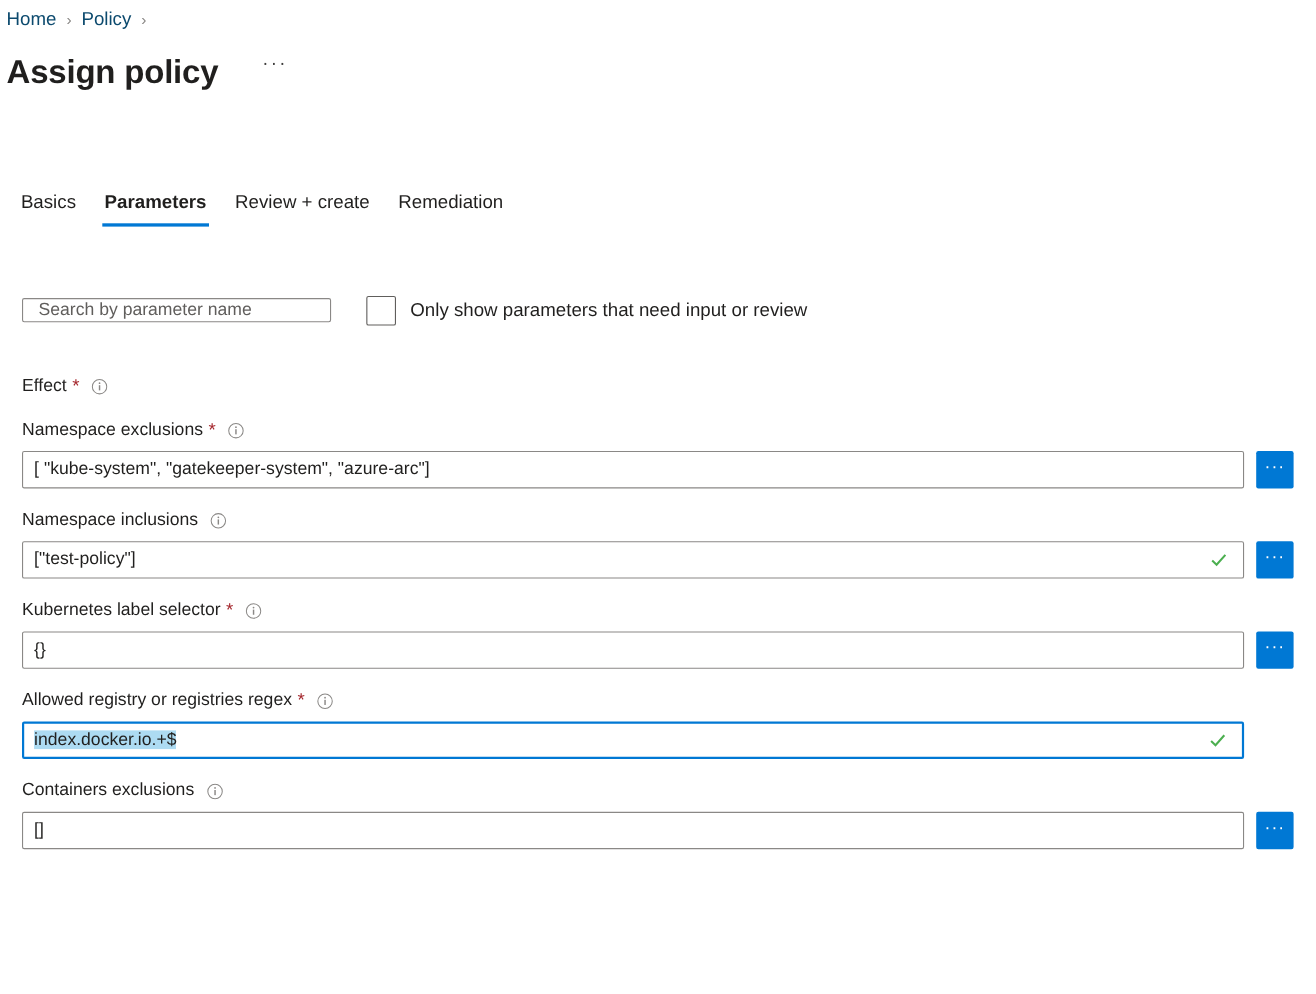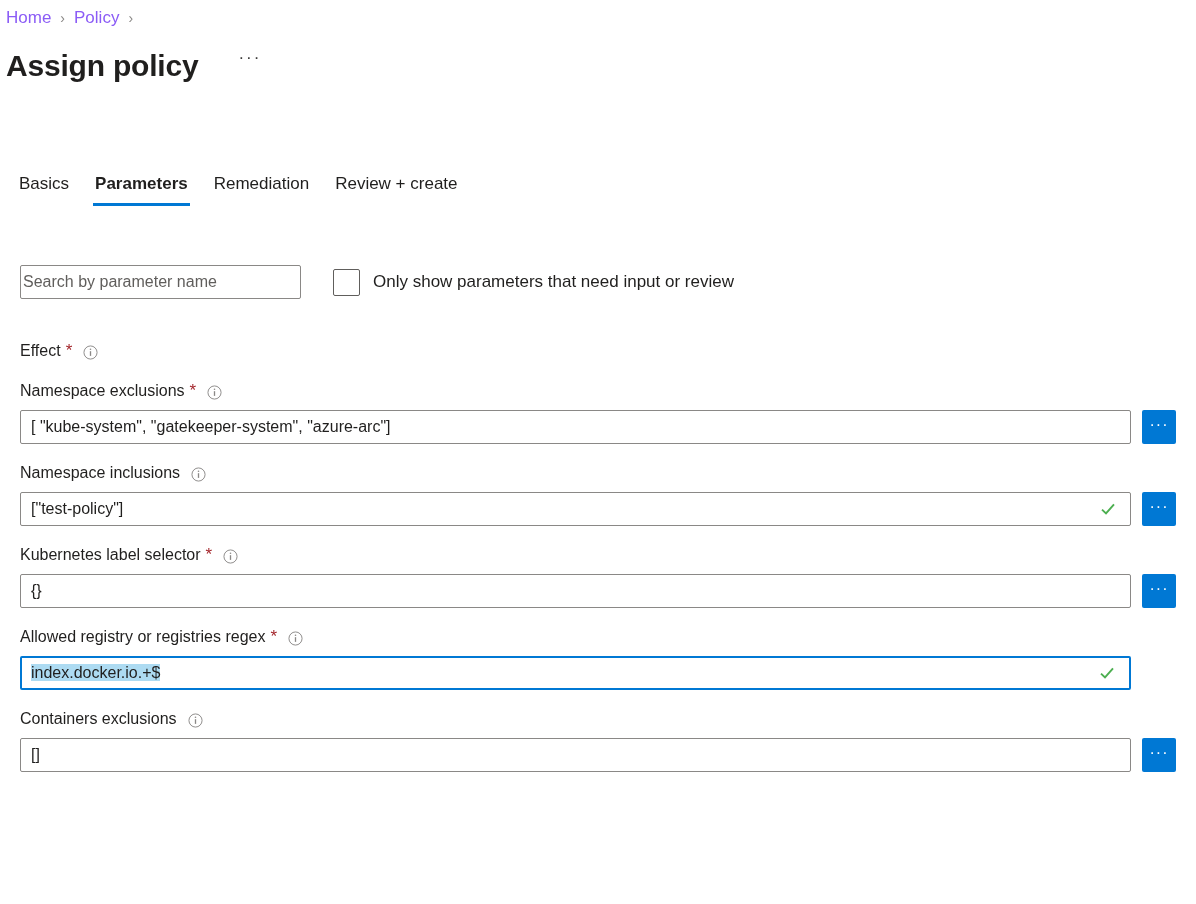--- a/index.html
+++ b/index.html
@@ -22,21 +22,21 @@
     position: absolute;
     left: 6px;
     top: 6px;
     display: flex;
     align-items: center;
     font-size: 17px;
     line-height: 24px;
     height: 24px;
   }
   .crumb-link {
-    color: #8b5cf6;
+    color: #0c4a6e;
     cursor: pointer;
     white-space: nowrap;
   }
   .crumb-sep {
     color: #8a8886;
     margin: 0 9px;
     font-size: 14px;
     font-weight: 300;
   }
 
@@ -100,24 +100,24 @@
   .filter-row {
     position: absolute;
     left: 20px;
     top: 264px;
     display: flex;
     align-items: center;
     height: 36px;
   }
   .search-input {
     width: 281px;
-    height: 34px;
+    height: 22px;
     border: 1px solid #8a8886;
     border-radius: 2px;
-    padding: 0 2px;
+    padding: 0 14px;
     font-size: 16px;
     font-family: "Liberation Sans", sans-serif;
     color: #201f1e;
     background: #fff;
     outline: none;
   }
   .search-input::placeholder { color: #605e5c; opacity: 1; }
 
   .checkbox-wrap {
     display: flex;
@@ -267,22 +267,22 @@
     </nav>
 
   <div class="title-row">
     <div class="page-title">Assign policy</div>
     <div class="title-ellipsis">···</div>
   </div>
 
   <div class="tabs" id="tabbar">
       <div class="tab">Basics</div>
       <div class="tab active">Parameters</div>
+      <div class="tab">Review + create</div>
       <div class="tab">Remediation</div>
-      <div class="tab">Review + create</div>
     </div>
 
   <div class="filter-row">
     <input class="search-input" type="text" placeholder="Search by parameter name" style="">
     <label class="checkbox-wrap">
       <span class="checkbox-box"></span>
       <span class="checkbox-label">Only show parameters that need input or review</span>
     </label>
   </div>
 

